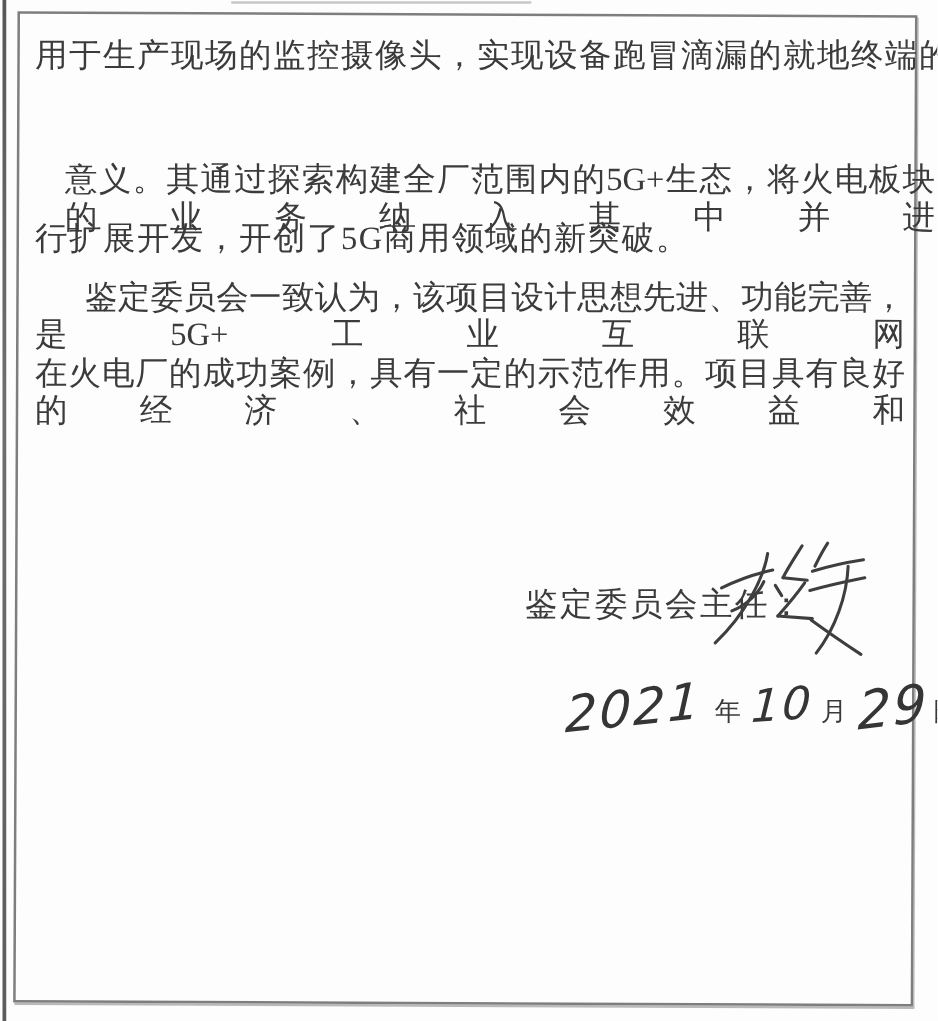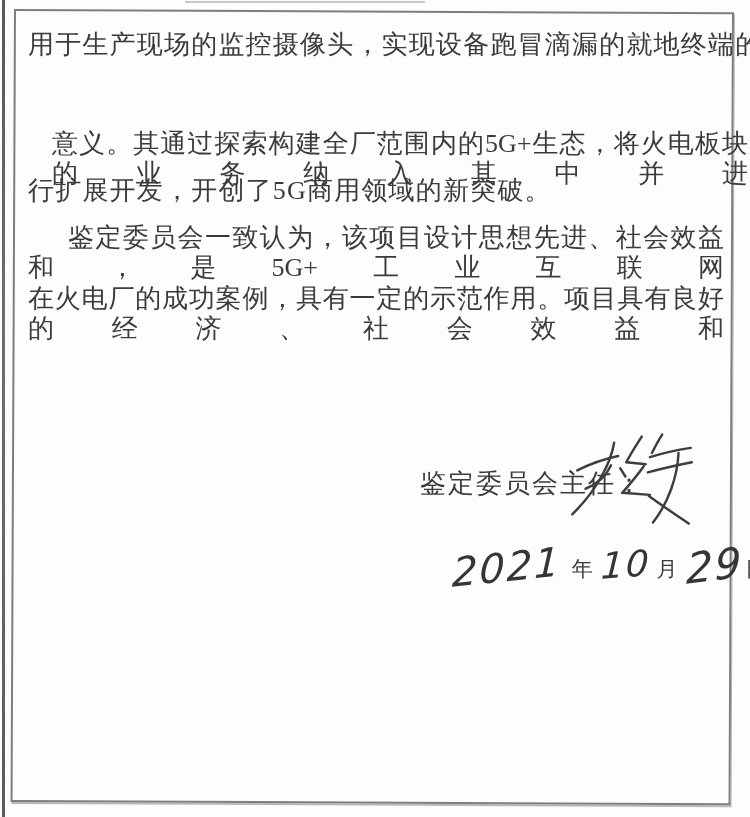--- a/index.html
+++ b/index.html
@@ -107,21 +107,21 @@
 
   <div class="scan-edge"></div>
   <div class="scan-top-line"></div>
 
   <div class="doc-border"></div>
 
   <div class="body-lines">
       <div class="bline" style="top: 30px; text-indent: 0px;">用于生产现场的监控摄像头，实现设备跑冒滴漏的就地终端的快速初筛查。</div>
       <div class="bline just" style="top: 129px; text-indent: 0px; margin-left: 24px;">意义。其通过探索构建全厂范围内的5G+生态，将火电板块的业务纳入其中并进</div>
       <div class="bline" style="top: 176px; text-indent: 0px;">行扩展开发，开创了5G商用领域的新突破。</div>
-      <div class="bline just" style="top: 223px; text-indent: 40px;">鉴定委员会一致认为，该项目设计思想先进、社会效益和，是5G+工业互联网</div>
+      <div class="bline just" style="top: 223px; text-indent: 40px;">鉴定委员会一致认为，该项目设计思想先进、功能完善，是5G+工业互联网</div>
       <div class="bline just" style="top: 270px; text-indent: 0px; margin-top: 14px;">在火电厂的成功案例，具有一定的示范作用。项目具有良好的经济、社会效益和</div>
     </div>
 
   <div class="sign-label">鉴定委员会主任：</div>
 
   <svg class="signature-svg" viewBox="0 0 135 105" role="img" aria-label="手写签名">
 
     <path d="M14 46 C 26 40, 40 35, 54 32"></path>
     <path d="M50 19 C 47 38, 33 66, 9 89"></path>
     <path d="M22 64 C 32 60, 42 52, 47 41"></path>

